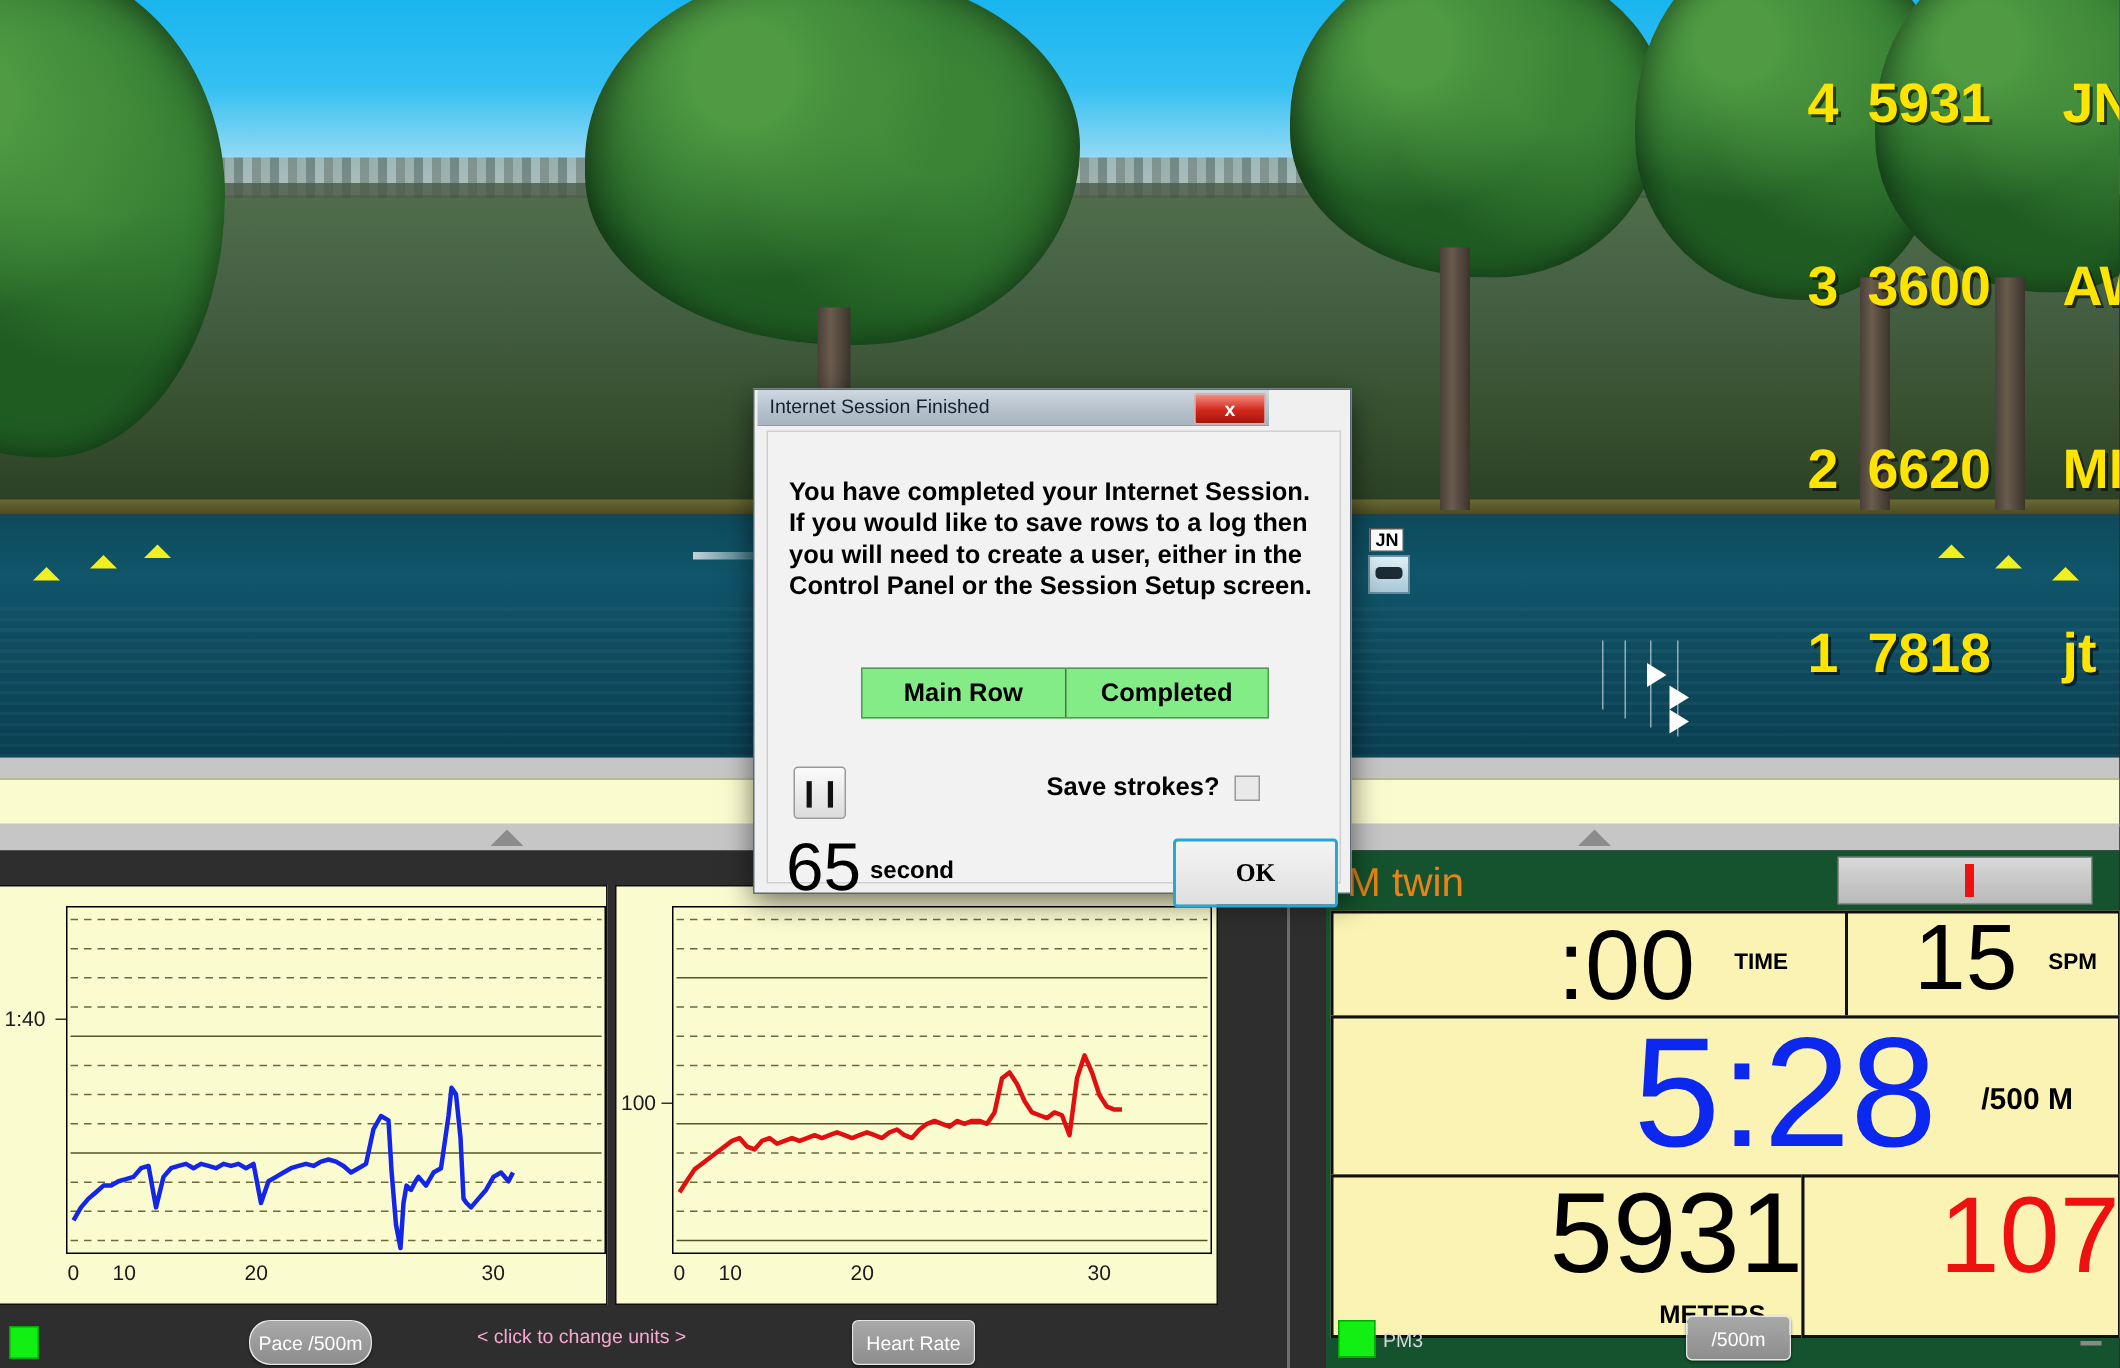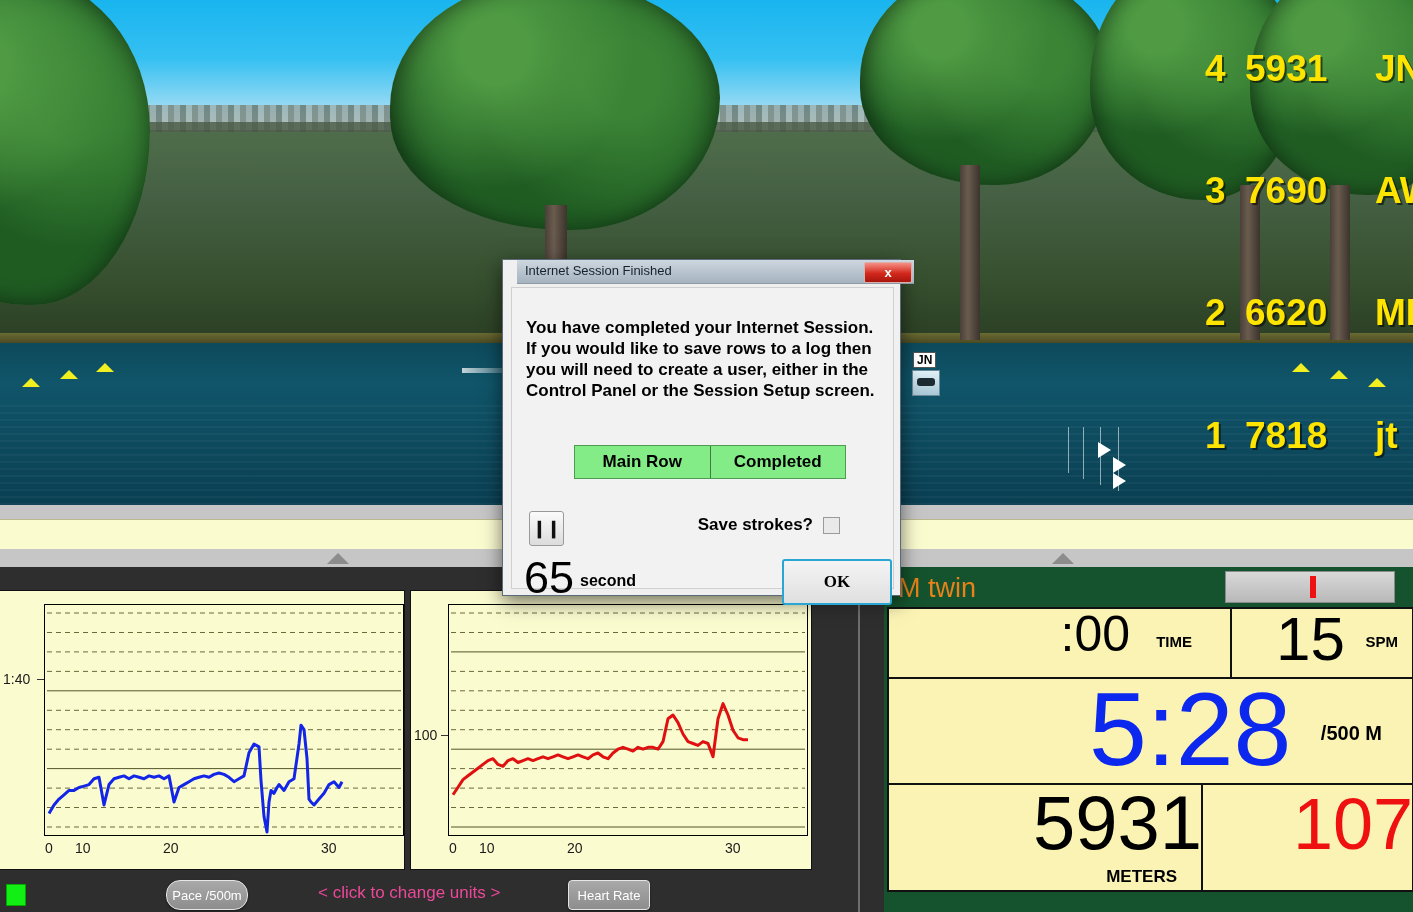--- a/index.html
+++ b/index.html
@@ -82,21 +82,21 @@
   .xlab{position:absolute;font-size:14px;color:#1a1a1a;font-family:"Liberation Sans",sans-serif;}
   .ylab{position:absolute;font-size:14px;color:#1a1a1a;font-family:"Liberation Sans",sans-serif;}
 
   
   .toolbar{position:absolute;left:0;top:876px;width:860px;height:36px;}
   .btn3d{position:absolute;background:linear-gradient(#a9a9a9,#8d8d8d);
       border:1px solid #e6e6e6;border-radius:4px;color:#fff;font-size:13px;
       display:flex;align-items:center;justify-content:center;
       box-shadow:0 1px 2px rgba(0,0,0,.5);font-family:"Liberation Sans",sans-serif;}
   .ledgreen{position:absolute;background:#12ef12;border:1px solid #0a0;}
-  .changeunits{position:absolute;color:#ec4899;font-size:17px;font-family:"Liberation Sans",sans-serif;}
+  .changeunits{position:absolute;color:#f9a8d4;font-size:13px;font-family:"Liberation Sans",sans-serif;}
 
   
   .pm{position:absolute;left:884px;top:567px;width:529px;height:345px;background:#14532d;}
   .pm-header{position:absolute;left:0;top:0;width:529px;height:40px;}
   .pm-title{position:absolute;left:14px;top:6px;font-size:27px;color:#e8821a;
       font-family:"Liberation Sans",sans-serif;}
   .pm-strokebar{position:absolute;right:18px;top:4px;width:168px;height:30px;
       background:linear-gradient(#d8d8d8,#b9b9b9);border:1px solid #8a8a8a;}
   .pm-strokebar i{position:absolute;left:50%;top:4px;width:6px;height:22px;background:#e11;}
 
@@ -105,21 +105,21 @@
   .unit{position:absolute;font-size:15px;font-weight:bold;color:#000;font-family:"Liberation Sans",sans-serif;}
 
   .pm-footer{position:absolute;left:0;top:305px;width:529px;height:40px;}
   .pm-dash{position:absolute;right:12px;top:22px;width:14px;height:3px;background:#8a8a8a;}
   .pmlabel{position:absolute;color:#d8d8d8;font-size:13px;font-family:"Liberation Sans",sans-serif;}
 
   
   .dlg{position:absolute;left:502px;top:259px;width:397px;height:335px;
       background:#f0f0f0;border:1px solid #5a6a78;
       box-shadow:0 6px 18px rgba(0,0,0,.55);}
-  .dlg-title{position:absolute;left:14px;top:0;width:397px;height:23px;
+  .dlg-title{position:absolute;left:2px;top:0;width:341px;height:23px;
       background:linear-gradient(#cfd8e0,#b4c0cb 60%,#a7b4c0);
       border-bottom:1px solid #8d9aa6;}
   .dlg-titletext{position:absolute;left:8px;top:3px;font-size:13px;color:#15222e;
       font-family:"Liberation Sans",sans-serif;}
   .dlg-close{position:absolute;right:2px;top:2px;width:46px;height:19px;
       background:linear-gradient(#f58f82,#d2281c 55%,#a8150c);
       border:1px solid #d9b0ab;border-radius:2px;color:#fff;font-size:13px;font-weight:bold;
       display:flex;align-items:center;justify-content:center;}
   .dlg-body{position:absolute;left:8px;top:27px;width:381px;height:300px;background:#f2f2f2;
       border:1px solid #d0d0d0;}
@@ -184,21 +184,21 @@
     <div class="lane" style="left:1100px;top:427px;height:58px;"></div>
     <div class="lane" style="left:1118px;top:427px;height:64px;"></div>
     <div class="boatmark" style="left:1098px;top:442px;"></div>
     <div class="boatmark" style="left:1113px;top:457px;"></div>
     <div class="boatmark" style="left:1113px;top:473px;"></div>
 
     <div class="lb-row" style="left:1205px;top:48px;">
       <span class="lb-rank">4</span><span class="lb-dist">5931</span><span class="lb-name">JN</span>
     </div>
     <div class="lb-row" style="left:1205px;top:170px;">
-      <span class="lb-rank">3</span><span class="lb-dist">7690</span><span class="lb-name">AW</span>
+      <span class="lb-rank">3</span><span class="lb-dist">3600</span><span class="lb-name">AW</span>
     </div>
     <div class="lb-row" style="left:1205px;top:292px;">
       <span class="lb-rank">2</span><span class="lb-dist">6620</span><span class="lb-name">MK</span>
     </div>
     <div class="lb-row" style="left:1205px;top:415px;">
       <span class="lb-rank">1</span><span class="lb-dist">7818</span><span class="lb-name">jt</span>
     </div>
   </div>
 
   <div class="greybar" style="top:505px;height:14px;"></div>
@@ -275,21 +275,21 @@
 
   <div class="pm">
     <div class="pm-header">
       <div class="pm-title">M twin</div>
       <div class="pm-strokebar">
           <i></i>
         </div>
     </div>
 
     <div class="cell" style="left:3px;top:40px;width:341px;height:68px;">
-      <div class="valbig" style="right:100px;top:-4px;font-size:50px;">:00</div>
+      <div class="valbig" style="right:100px;top:-4px;font-size:66px;">:00</div>
       <div class="unit" style="right:38px;top:24px;">TIME</div>
     </div>
 
     <div class="cell" style="left:346px;top:40px;width:180px;height:68px;">
       <div class="valbig" style="left:44px;top:-6px;font-size:62px;">15</div>
       <div class="unit" style="right:14px;top:24px;">SPM</div>
     </div>
 
     <div class="cell" style="left:3px;top:110px;width:523px;height:104px;">
       <div class="valbig" style="left:200px;top:-9px;font-size:104px;color:#0c28ee;">5:28</div>
@@ -298,20 +298,26 @@
 
     <div class="cell" style="left:3px;top:216px;width:312px;height:105px;">
       <div class="valbig" style="left:144px;top:-6px;font-size:76px;">5931</div>
       <div class="unit" style="right:24px;bottom:3px;font-size:17px;">METERS</div>
     </div>
 
     <div class="cell" style="left:317px;top:216px;width:209px;height:105px;">
       <div class="valbig" style="left:90px;top:-2px;font-size:72px;color:#ef1010;">107</div>
     </div>
 
+    <div class="pm-footer">
+      <div class="ledgreen" style="left:8px;top:8px;width:23px;height:23px;"></div>
+      <div class="pmlabel" style="left:38px;top:14px;">PM3</div>
+      <div class="btn3d" style="left:240px;top:5px;width:68px;height:28px;">/500m</div>
+      <div class="pm-dash"></div>
+    </div>
   </div>
 
   <div class="dlg">
     <div class="dlg-title">
       <div class="dlg-titletext">Internet Session Finished</div>
       <div class="dlg-close">x</div>
     </div>
     <div class="dlg-body">
       <div class="dlg-msg">You have completed your Internet Session.  If you would like to save rows to a log then you will need to create a user, either in the Control Panel or the Session Setup screen.</div>
       <div class="greenbar">

